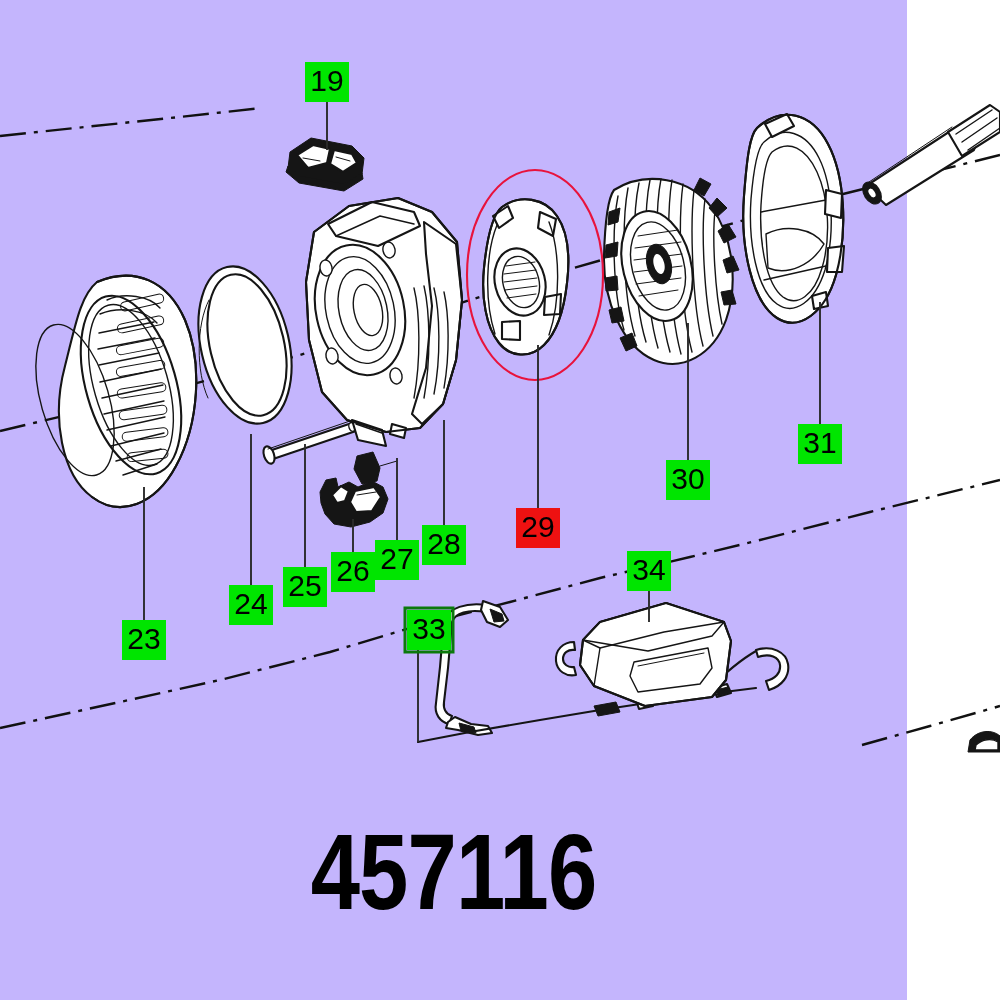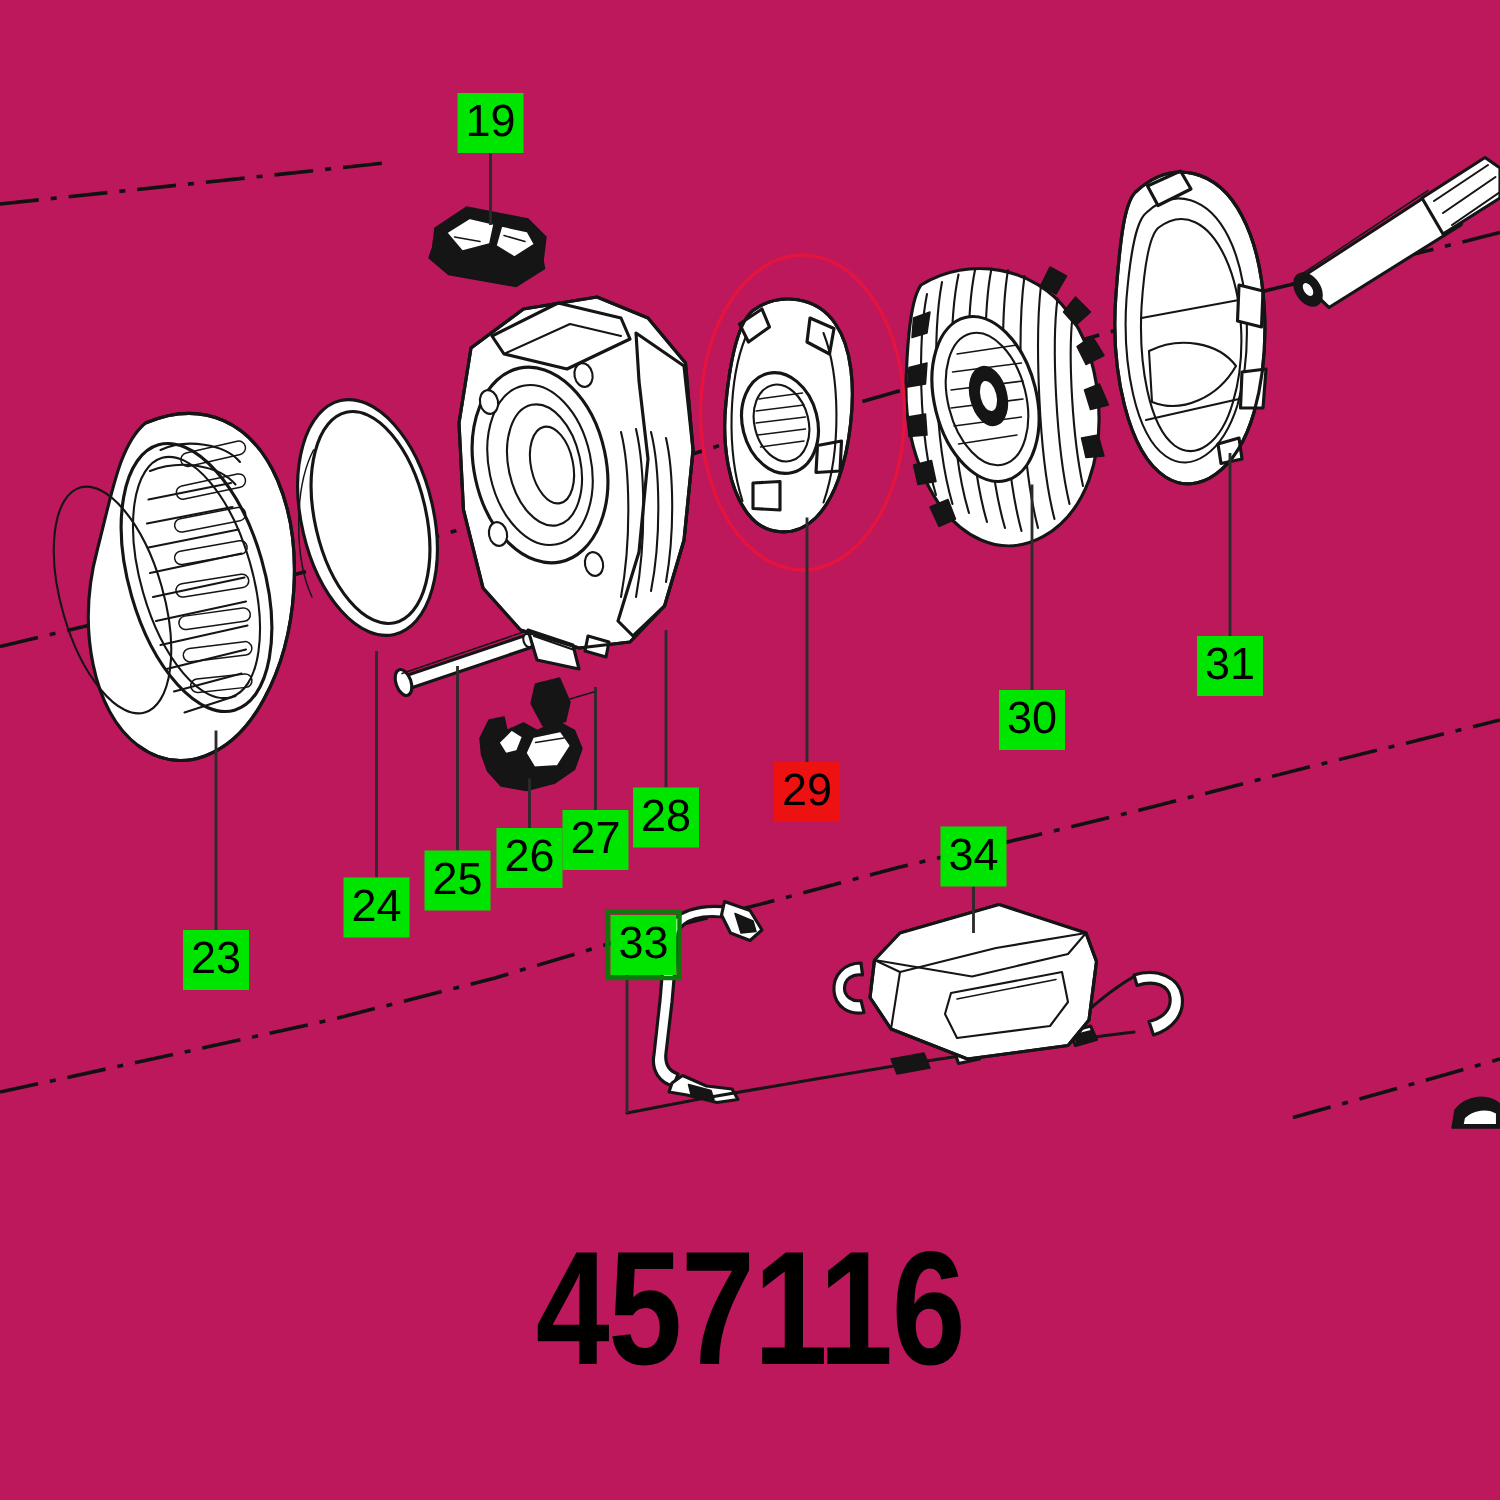--- a/index.html
+++ b/index.html
@@ -2,21 +2,21 @@
 <html><head>
 <meta charset="utf-8">
 <title>Exploded Parts Diagram</title>
 <style>
   html,body{margin:0;padding:0;background:#ffffff;}
   body{
     width:1000px;height:1000px;overflow:hidden;
     font-family:"Liberation Sans","DejaVu Sans",sans-serif;
     position:relative;
   }
-  #stage{position:absolute;left:0;top:0;width:1000px;height:1000px;background:#be185d;}
+  #stage{position:absolute;left:0;top:0;width:907px;height:1000px;background:#c4b5fd;}
   #diagram{position:absolute;left:0;top:0;width:1000px;height:1000px;}
   #partnumber{
     position:absolute;
     left:0;right:0;
     top:818px;
     text-align:center;
     font-family:"Liberation Sans","DejaVu Sans",sans-serif;
     font-weight:bold;
     font-size:108px;
     line-height:108px;

